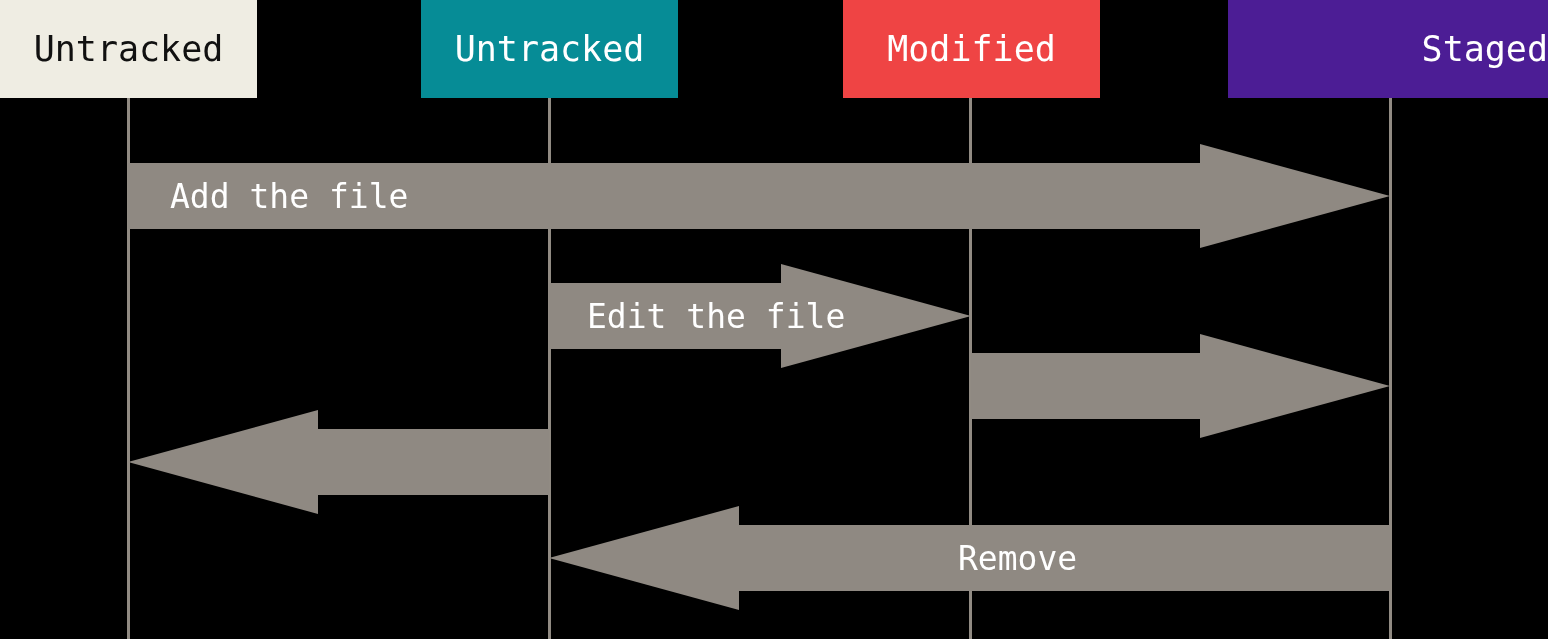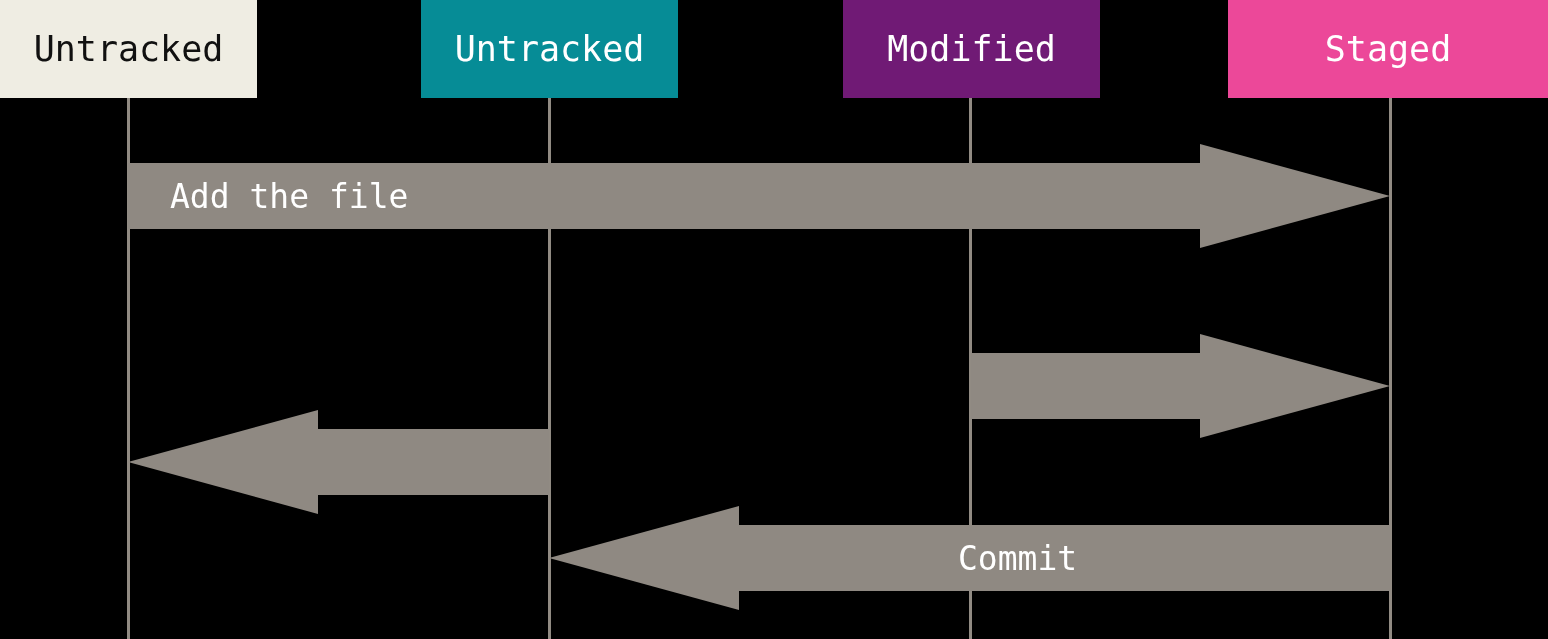--- a/index.html
+++ b/index.html
@@ -78,46 +78,51 @@
   <div class="lifeline ll-unmodified"></div>
   <div class="lifeline ll-modified"></div>
   <div class="lifeline ll-staged"></div>
 
   <div class="arrow right a-add">
     <div class="body"></div>
     <div class="head"></div>
     <span class="alabel">Add the file</span>
   </div>
 
+  <div class="arrow right a-edit">
+    <div class="body"></div>
+    <div class="head"></div>
+    <span class="alabel">Edit the file</span>
+  </div>
 
   <div class="arrow right a-stage">
     <div class="body"></div>
     <div class="head"></div>
   </div>
 
   <div class="arrow left a-remove">
     <div class="body"></div>
     <div class="head"></div>
   </div>
 
   <div class="arrow left a-commit">
     <div class="body"></div>
     <div class="head"></div>
-    <span class="alabel">Commit</span>
+    <span class="alabel">Remove</span>
   </div>
 
   <div class="state s-untracked" style="background-color: rgb(239, 237, 227); color: rgb(17, 17, 17);">
     <span>Untracked</span>
   </div>
 
   <div class="state s-unmodified" style="background-color: rgb(6, 140, 150); color: rgb(255, 255, 255);">
     <span>Untracked</span>
   </div>
 
-  <div class="state s-modified" style="background-color: #701a75; color: rgb(255, 255, 255);">
+  <div class="state s-modified" style="background-color: #ef4444; color: rgb(255, 255, 255);">
     <span>Modified</span>
   </div>
 
-  <div class="state s-staged" style="background-color: #ec4899; color: rgb(255, 255, 255);">
+  <div class="state s-staged" style="background-color: #4c1d95; color: rgb(255, 255, 255); justify-content: flex-end;">
     <span>Staged</span>
   </div>
 
 </div>
 
 </body></html>

